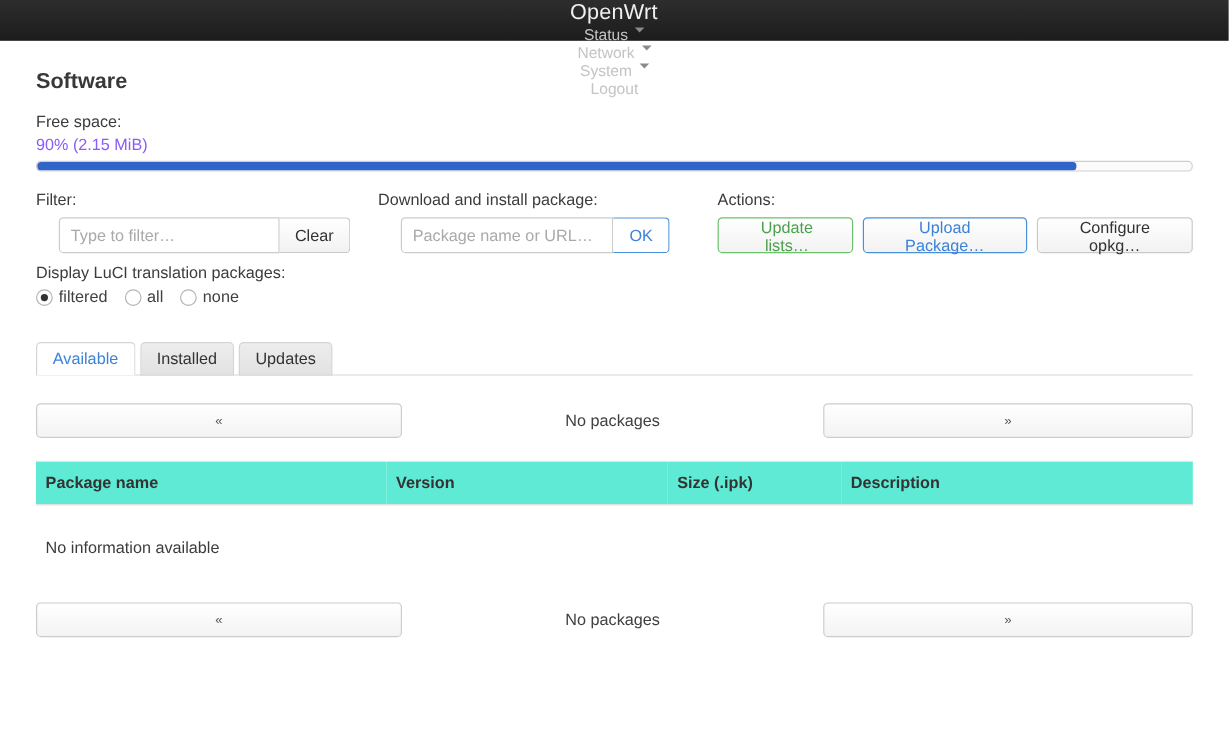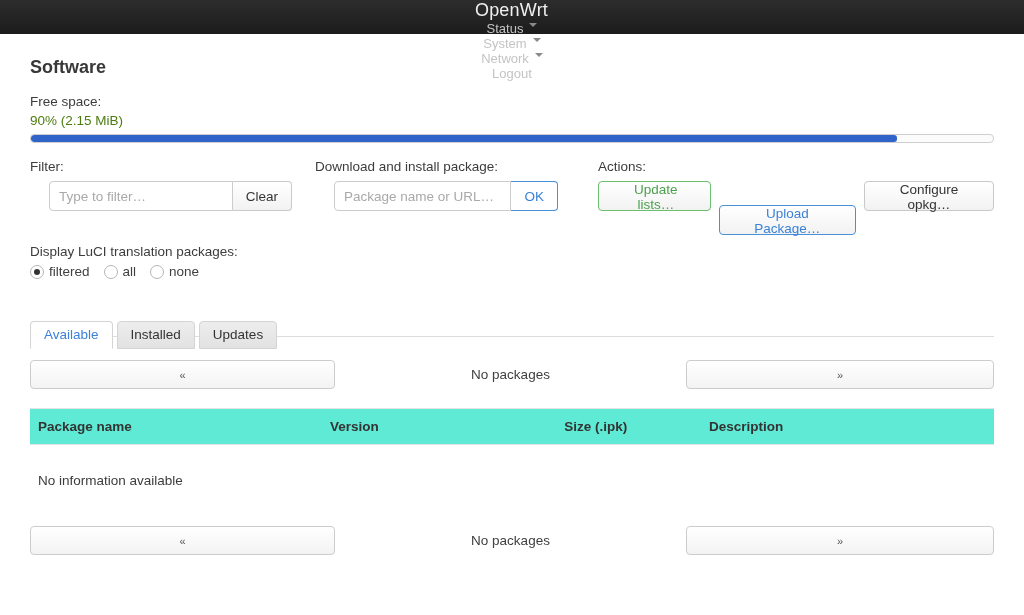--- a/index.html
+++ b/index.html
@@ -22,21 +22,21 @@
     width: 0; height: 0; display: inline-block;
     border-left: 4px solid transparent; border-right: 4px solid transparent;
     border-top: 4px solid #8a8a8a; margin-top: 2px;
   }
 
   
   .main { padding: 0 30px; }
   h1.page-title { font-size: 18px; font-weight: 700; color: #383838; margin: 23px 0 16px 0; }
 
   .freespace-label { font-size: 13.5px; color: #3c3c3c; margin-bottom: 4px; }
-  .freespace-value { font-size: 13.5px; color: #4d7c0f; margin-bottom: 6px; }
+  .freespace-value { font-size: 13.5px; color: #8b5cf6; margin-bottom: 6px; }
   .progress-track {
     width: 100%; height: 9px; background: #fbfbfb;
     border: 1px solid #cfcfcf; border-radius: 4px; overflow: hidden;
   }
   .progress-fill { height: 100%; border-radius: 3px; }
 
   
   .controls { display: flex; margin-top: 16px; align-items: flex-start; }
   .ctl-label { font-size: 13.5px; color: #3c3c3c; margin-bottom: 7px; }
   .col-filter { width: 262px; margin-right: 23px; }
@@ -74,21 +74,21 @@
     content: ""; position: absolute; left: 3px; top: 3px;
     width: 6px; height: 6px; border-radius: 50%; background: #333333;
   }
 
   
   .tabs { margin-top: 29px; border-bottom: 1px solid #dddddd; display: flex; padding-left: 0; }
   .tab {
     font-size: 13.5px; padding: 5px 13px 6px 13px; margin-right: 4px;
     border: 1px solid #d4d4d4; border-radius: 4px 4px 0 0; cursor: pointer;
     background: linear-gradient(to bottom, #ededed, #e2e2e2); color: #333333;
-    position: relative; top: 13px;
+    position: relative; top: 1px;
   }
   .tab.active { background: #ffffff; border-bottom-color: #ffffff; }
 
   
   .pager { display: flex; align-items: center; margin-top: 23px; }
   .pager-btn {
     height: 29px; border: 1px solid #cccccc; border-radius: 4px;
     background: linear-gradient(to bottom, #ffffff, #f3f3f3);
     color: #555555; font-size: 11px; cursor: pointer;
     font-family: "Liberation Sans", "DejaVu Sans", sans-serif;
@@ -113,25 +113,25 @@
 </head>
 <body>
 
 <nav class="navbar">
   <span class="brand">OpenWrt</span>
   <span class="nav-item">
     <span>Status</span>
     <span class="caret"></span>
   </span>
   <span class="nav-item">
+    <span>Network</span>
+    <span class="caret"></span>
+  </span>
+  <span class="nav-item">
     <span>System</span>
-    <span class="caret"></span>
-  </span>
-  <span class="nav-item">
-    <span>Network</span>
     <span class="caret"></span>
   </span>
   <span class="nav-item">
     <span>Logout</span>
   </span>
 </nav>
 
 <div class="main">
 
   <h1 class="page-title">Software</h1>
@@ -159,21 +159,21 @@
       <div class="joined">
         <input type="text" class="text-input" placeholder="Package name or URL…" style="">
         <button class="btn btn-attach btn-ok" id="ok-btn" style="color: rgb(59, 130, 216); border-color: rgb(74, 144, 217);">OK</button>
       </div>
     </div>
 
     <div class="col-actions">
       <div class="ctl-label">Actions:</div>
       <div class="actions-row">
         <button class="btn" id="update-lists-btn" style="color: rgb(77, 161, 77); border-color: rgb(108, 191, 108); padding-left: 16px;">Update lists…</button>
-        <button class="btn" id="upload-package-btn" style="color: rgb(59, 130, 216); border-color: rgb(74, 144, 217); margin-top: 24px;">Upload Package…</button>
+        <button class="btn" id="upload-package-btn" style="color: rgb(59, 130, 216); border-color: rgb(74, 144, 217);">Upload Package…</button>
         <button class="btn">Configure opkg…</button>
       </div>
     </div>
 
   </div>
 
   <div class="translation">
     <div class="ctl-label" style="margin-bottom:0;">Display LuCI translation packages:</div>
     <div class="radio-row">
       <label class="radio-opt">

